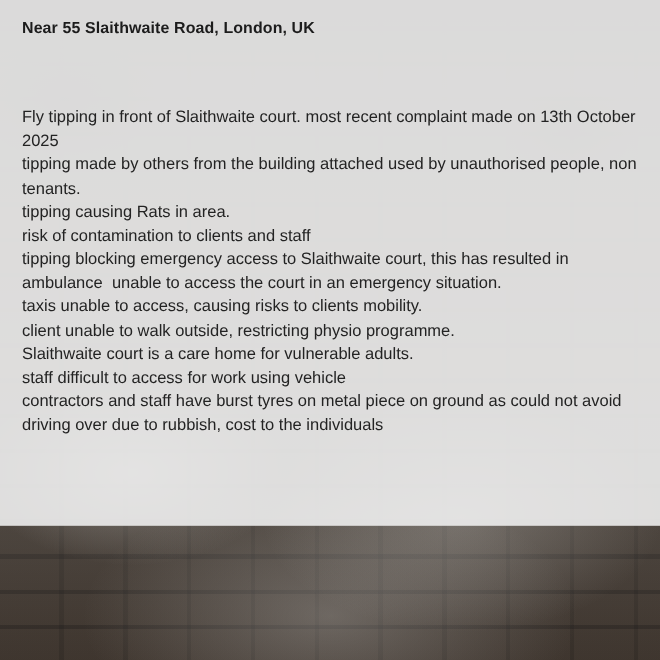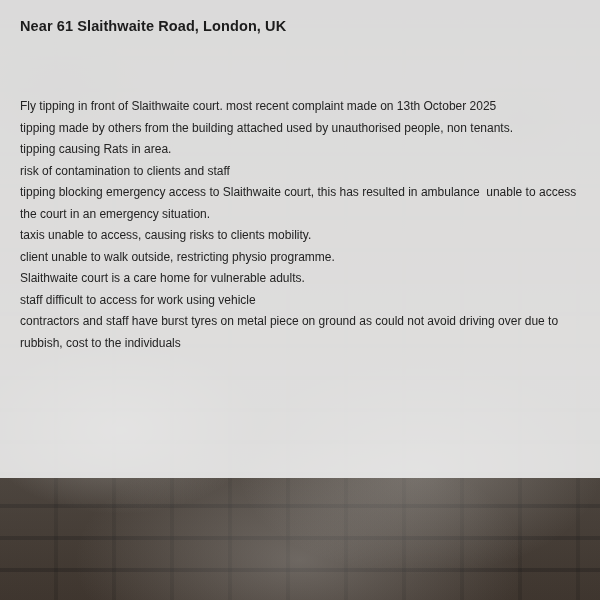--- a/index.html
+++ b/index.html
@@ -71,35 +71,35 @@
     font-size: 14.5px;
     font-weight: bold;
     color: #1c1c1c;
     letter-spacing: 0.1px;
   }
   .overlay-body {
     position: absolute;
     left: 20px;
     top: 96px;
     width: 562px;
-    font-size: 12px;
+    font-size: 15px;
     line-height: 21.5px;
     color: #232323;
     white-space: pre-wrap;
   }
 </style>
 </head>
 <body>
 
 <div class="report-card">
   <div class="photo-bg"></div>
   <div class="photo-noise"></div>
 
   <div class="text-overlay">
-    <div class="overlay-title">Near 61 Slaithwaite Road, London, UK</div>
+    <div class="overlay-title">Near 55 Slaithwaite Road, London, UK</div>
     <div class="overlay-body">Fly tipping in front of Slaithwaite court. most recent complaint made on 13th October 2025
 tipping made by others from the building attached used by unauthorised people, non tenants.
 tipping causing Rats in area.
 risk of contamination to clients and staff
 tipping blocking emergency access to Slaithwaite court, this has resulted in ambulance  unable to access the court in an emergency situation.
 taxis unable to access, causing risks to clients mobility.
 client unable to walk outside, restricting physio programme.
 Slaithwaite court is a care home for vulnerable adults.
 staff difficult to access for work using vehicle
 contractors and staff have burst tyres on metal piece on ground as could not avoid driving over due to rubbish, cost to the individuals</div>

